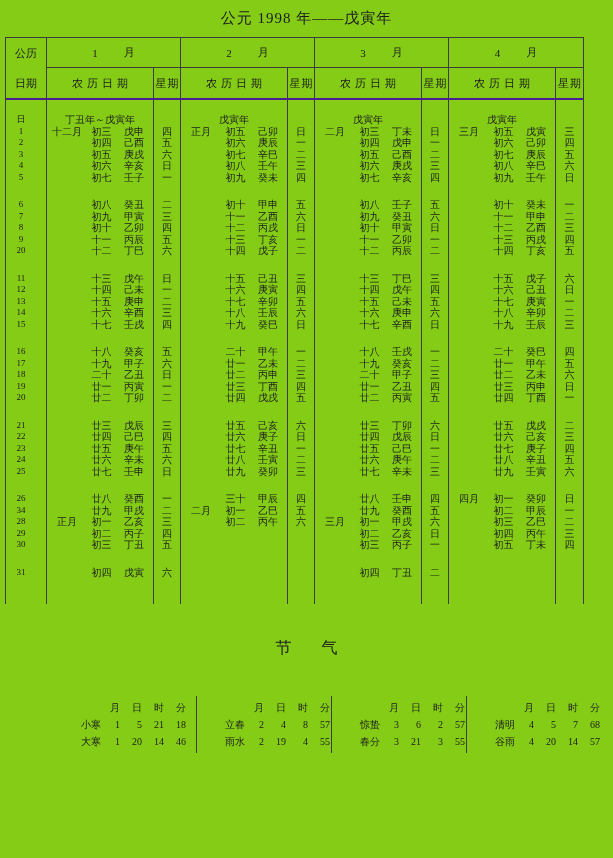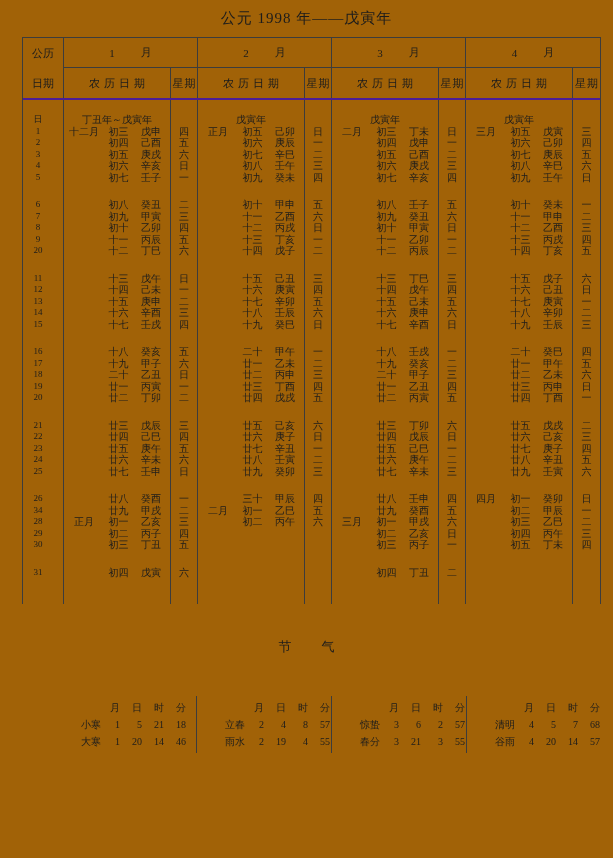--- a/index.html
+++ b/index.html
@@ -1,21 +1,21 @@
 <!DOCTYPE html>
 <html><head>
 <meta charset="utf-8">
 <style>
   html,body{margin:0;padding:0;background:#e8e8e8;}
-  .page{position:relative;width:613px;height:858px;background:#a16207;
+  .page{position:relative;width:613px;height:858px;background:#84cc16;
         font-family:"Liberation Serif","DejaVu Serif",serif;color:#1c1c1c;overflow:hidden;}
   .page-title{position:absolute;top:9px;left:0;width:100%;text-align:center;
         font-size:15px;letter-spacing:1px;}
   
-  .cal{position:absolute;left:22px;top:37px;width:579px;box-sizing:border-box;
+  .cal{position:absolute;left:5px;top:37px;width:579px;box-sizing:border-box;
        border:1px solid #3c3c3c;border-bottom:none;}
   .hdr1{display:grid;grid-template-columns:41px 134px 134px 134px 134px;height:30px;}
   .hdr2{display:grid;grid-template-columns:41px 107px 27px 107px 27px 107px 27px 107px 27px;
         height:30px;border-bottom:2px solid #4c1d95;}
   .cal-body{display:grid;grid-template-columns:41px 107px 27px 107px 27px 107px 27px 107px 27px;}
   .hc{display:flex;align-items:center;justify-content:center;font-size:11px;}
   .br{border-right:1px solid #3c3c3c;}
   .bb1{border-bottom:1px solid #3c3c3c;}
   .mn{gap:26px;}
   .mn span{font-size:11px;}
@@ -27,21 +27,21 @@
   .sp-tail{height:26px;}
   .dn{justify-content:center;padding-right:10px;font-size:9px;}
   .lc{justify-content:space-between;padding:0 4px 0 3px;}
   .lc.yr{justify-content:center;padding:0;}
   .sub{display:inline-block;text-align:center;}
   .ml{width:34px;}
   .ld{width:34px;}
   .gz{width:30px;}
   .wc{justify-content:center;}
   
-  .terms-title{position:absolute;top:638px;left:0;width:100%;text-align:center;font-size:13px;}
+  .terms-title{position:absolute;top:638px;left:0;width:100%;text-align:center;font-size:16px;}
   .terms-title span{letter-spacing:30px;margin-right:-30px;}
   .terms{position:absolute;left:17px;top:696px;width:580px;display:flex;align-items:stretch;}
   .tblock{display:grid;grid-template-columns:46px 22px 22px 22px 22px;grid-auto-rows:17px;
           align-items:center;font-size:10px;box-sizing:border-box;padding-top:3px;padding-bottom:3px;}
   .tb0{width:179px;padding-left:38px;}
   .tb1,.tb2{width:135px;border-left:1px solid #3c3c3c;padding-left:2px;}
   .tb3{width:131px;border-left:1px solid #3c3c3c;padding-left:2px;}
   .tname{text-align:right;padding-left:2px;}
   .tnum,.thdr{text-align:right;padding-right:3px;}
 </style>

